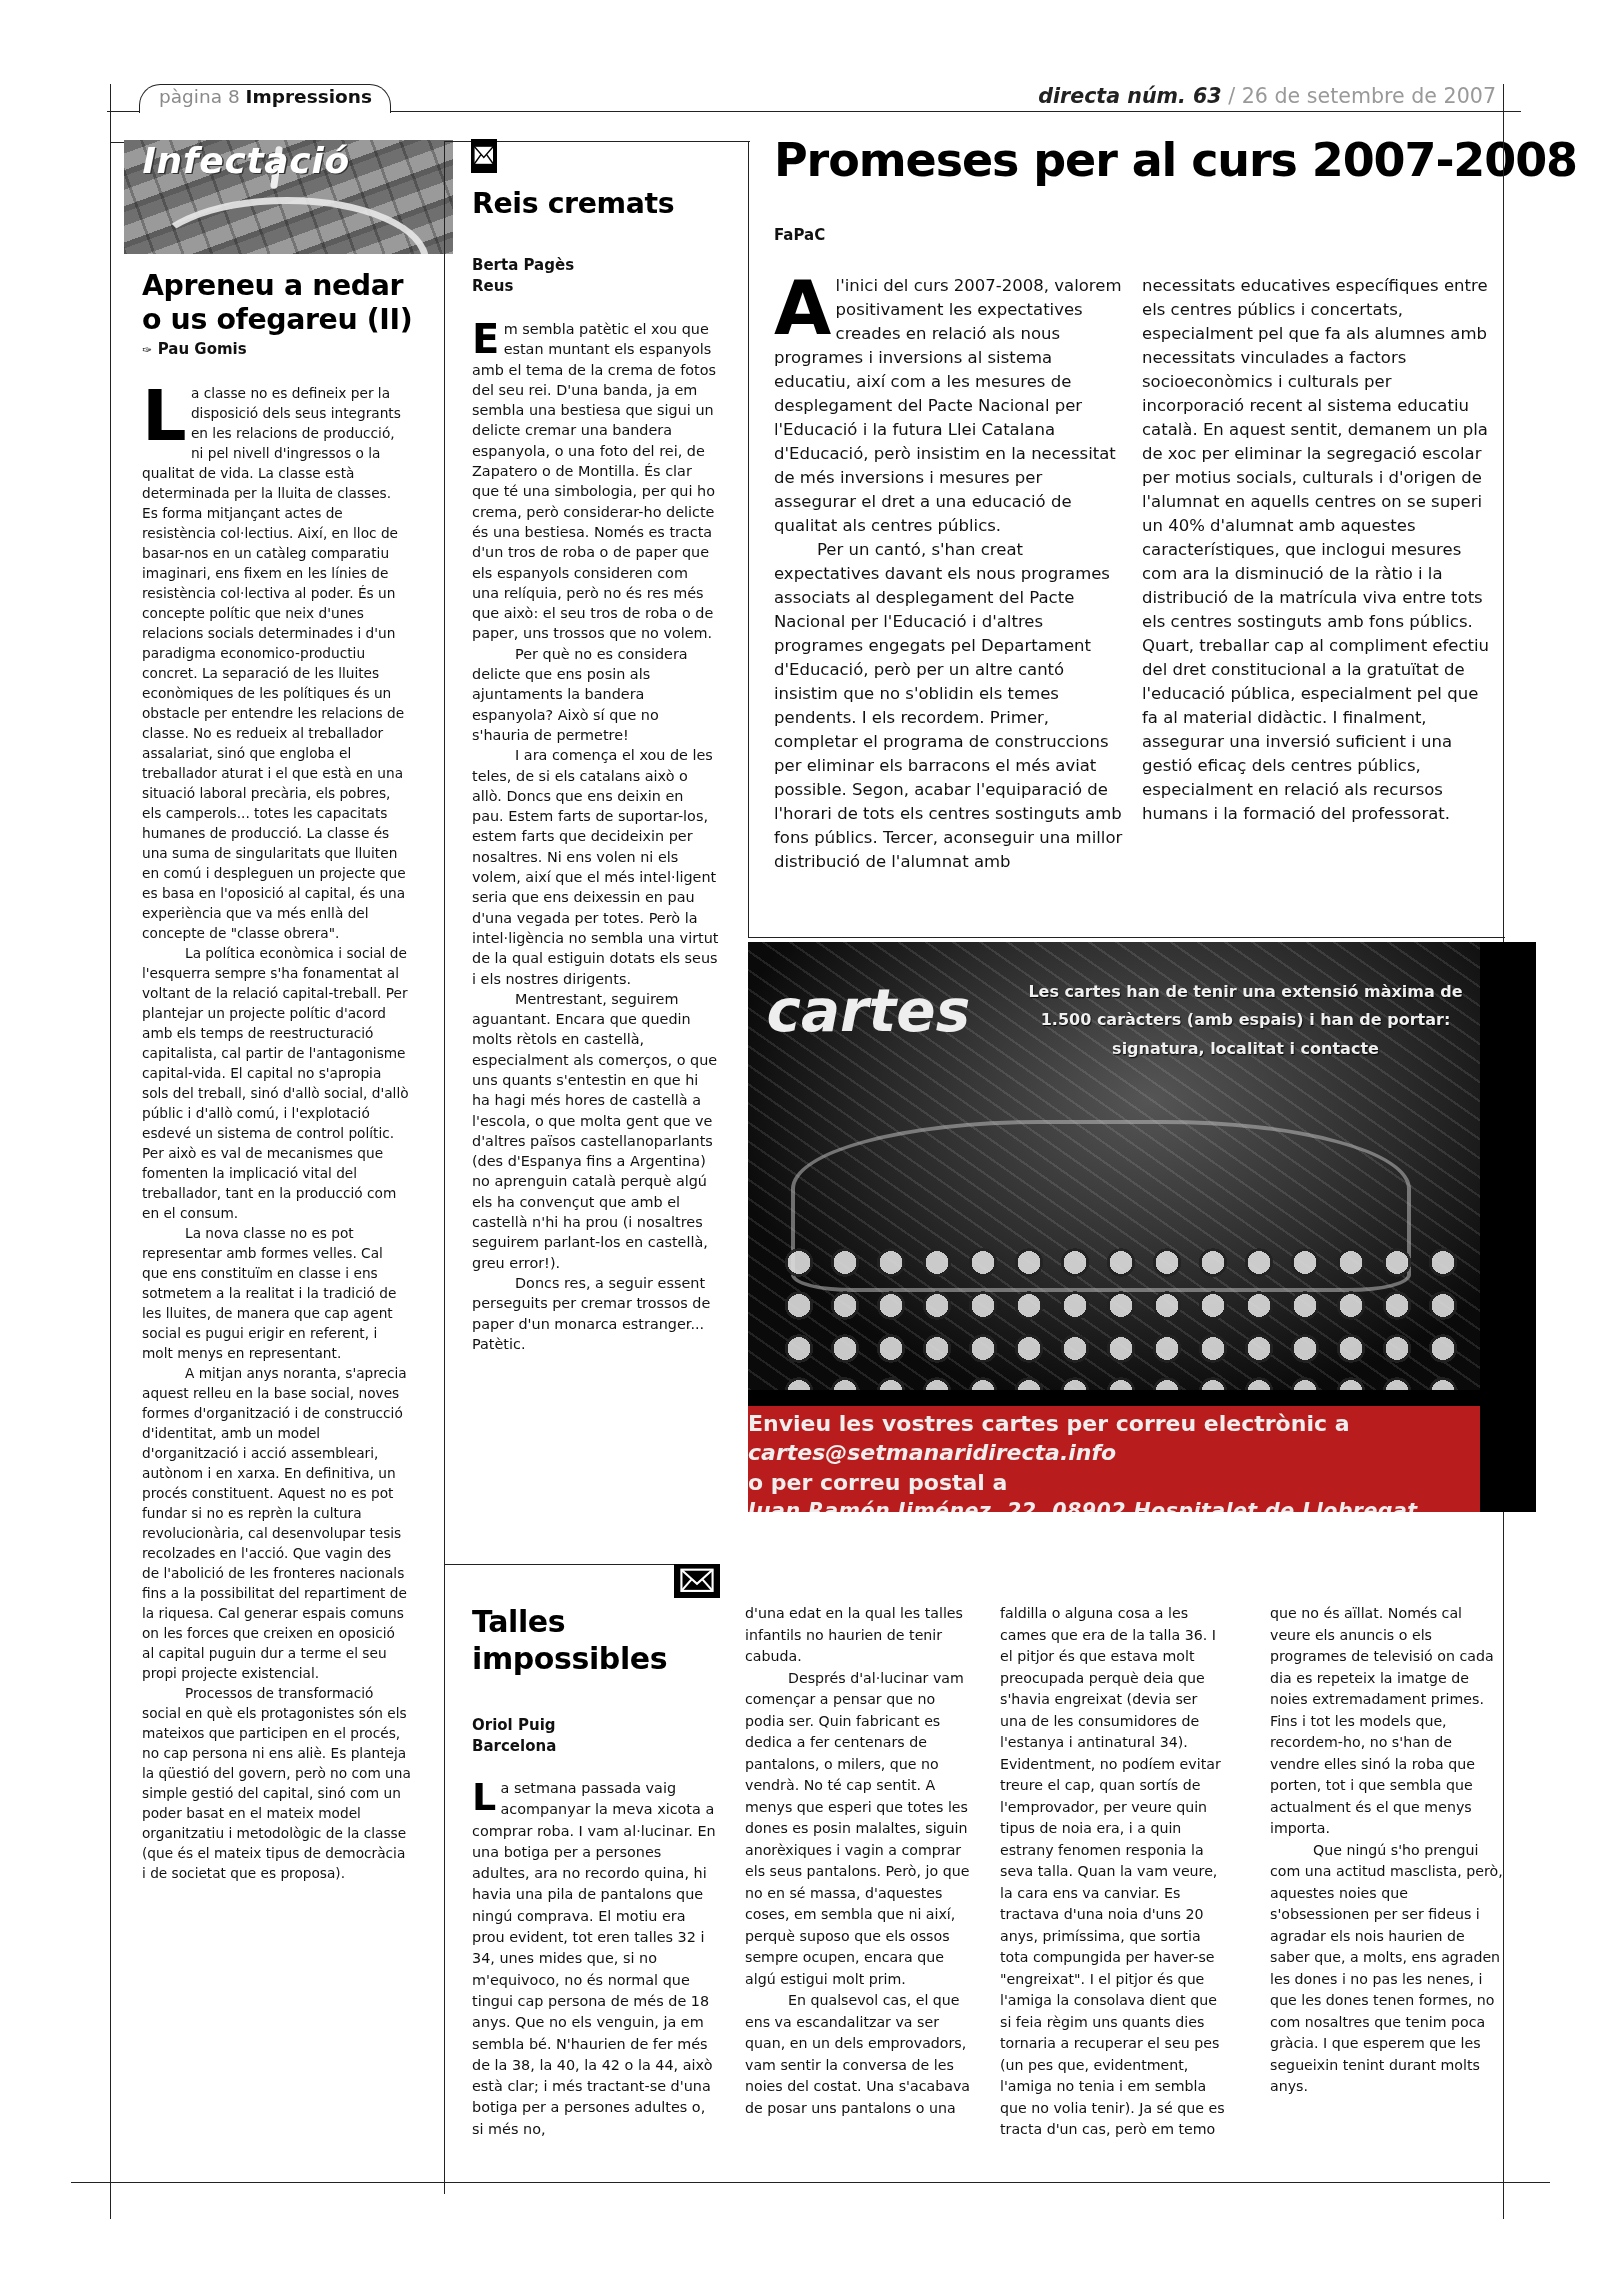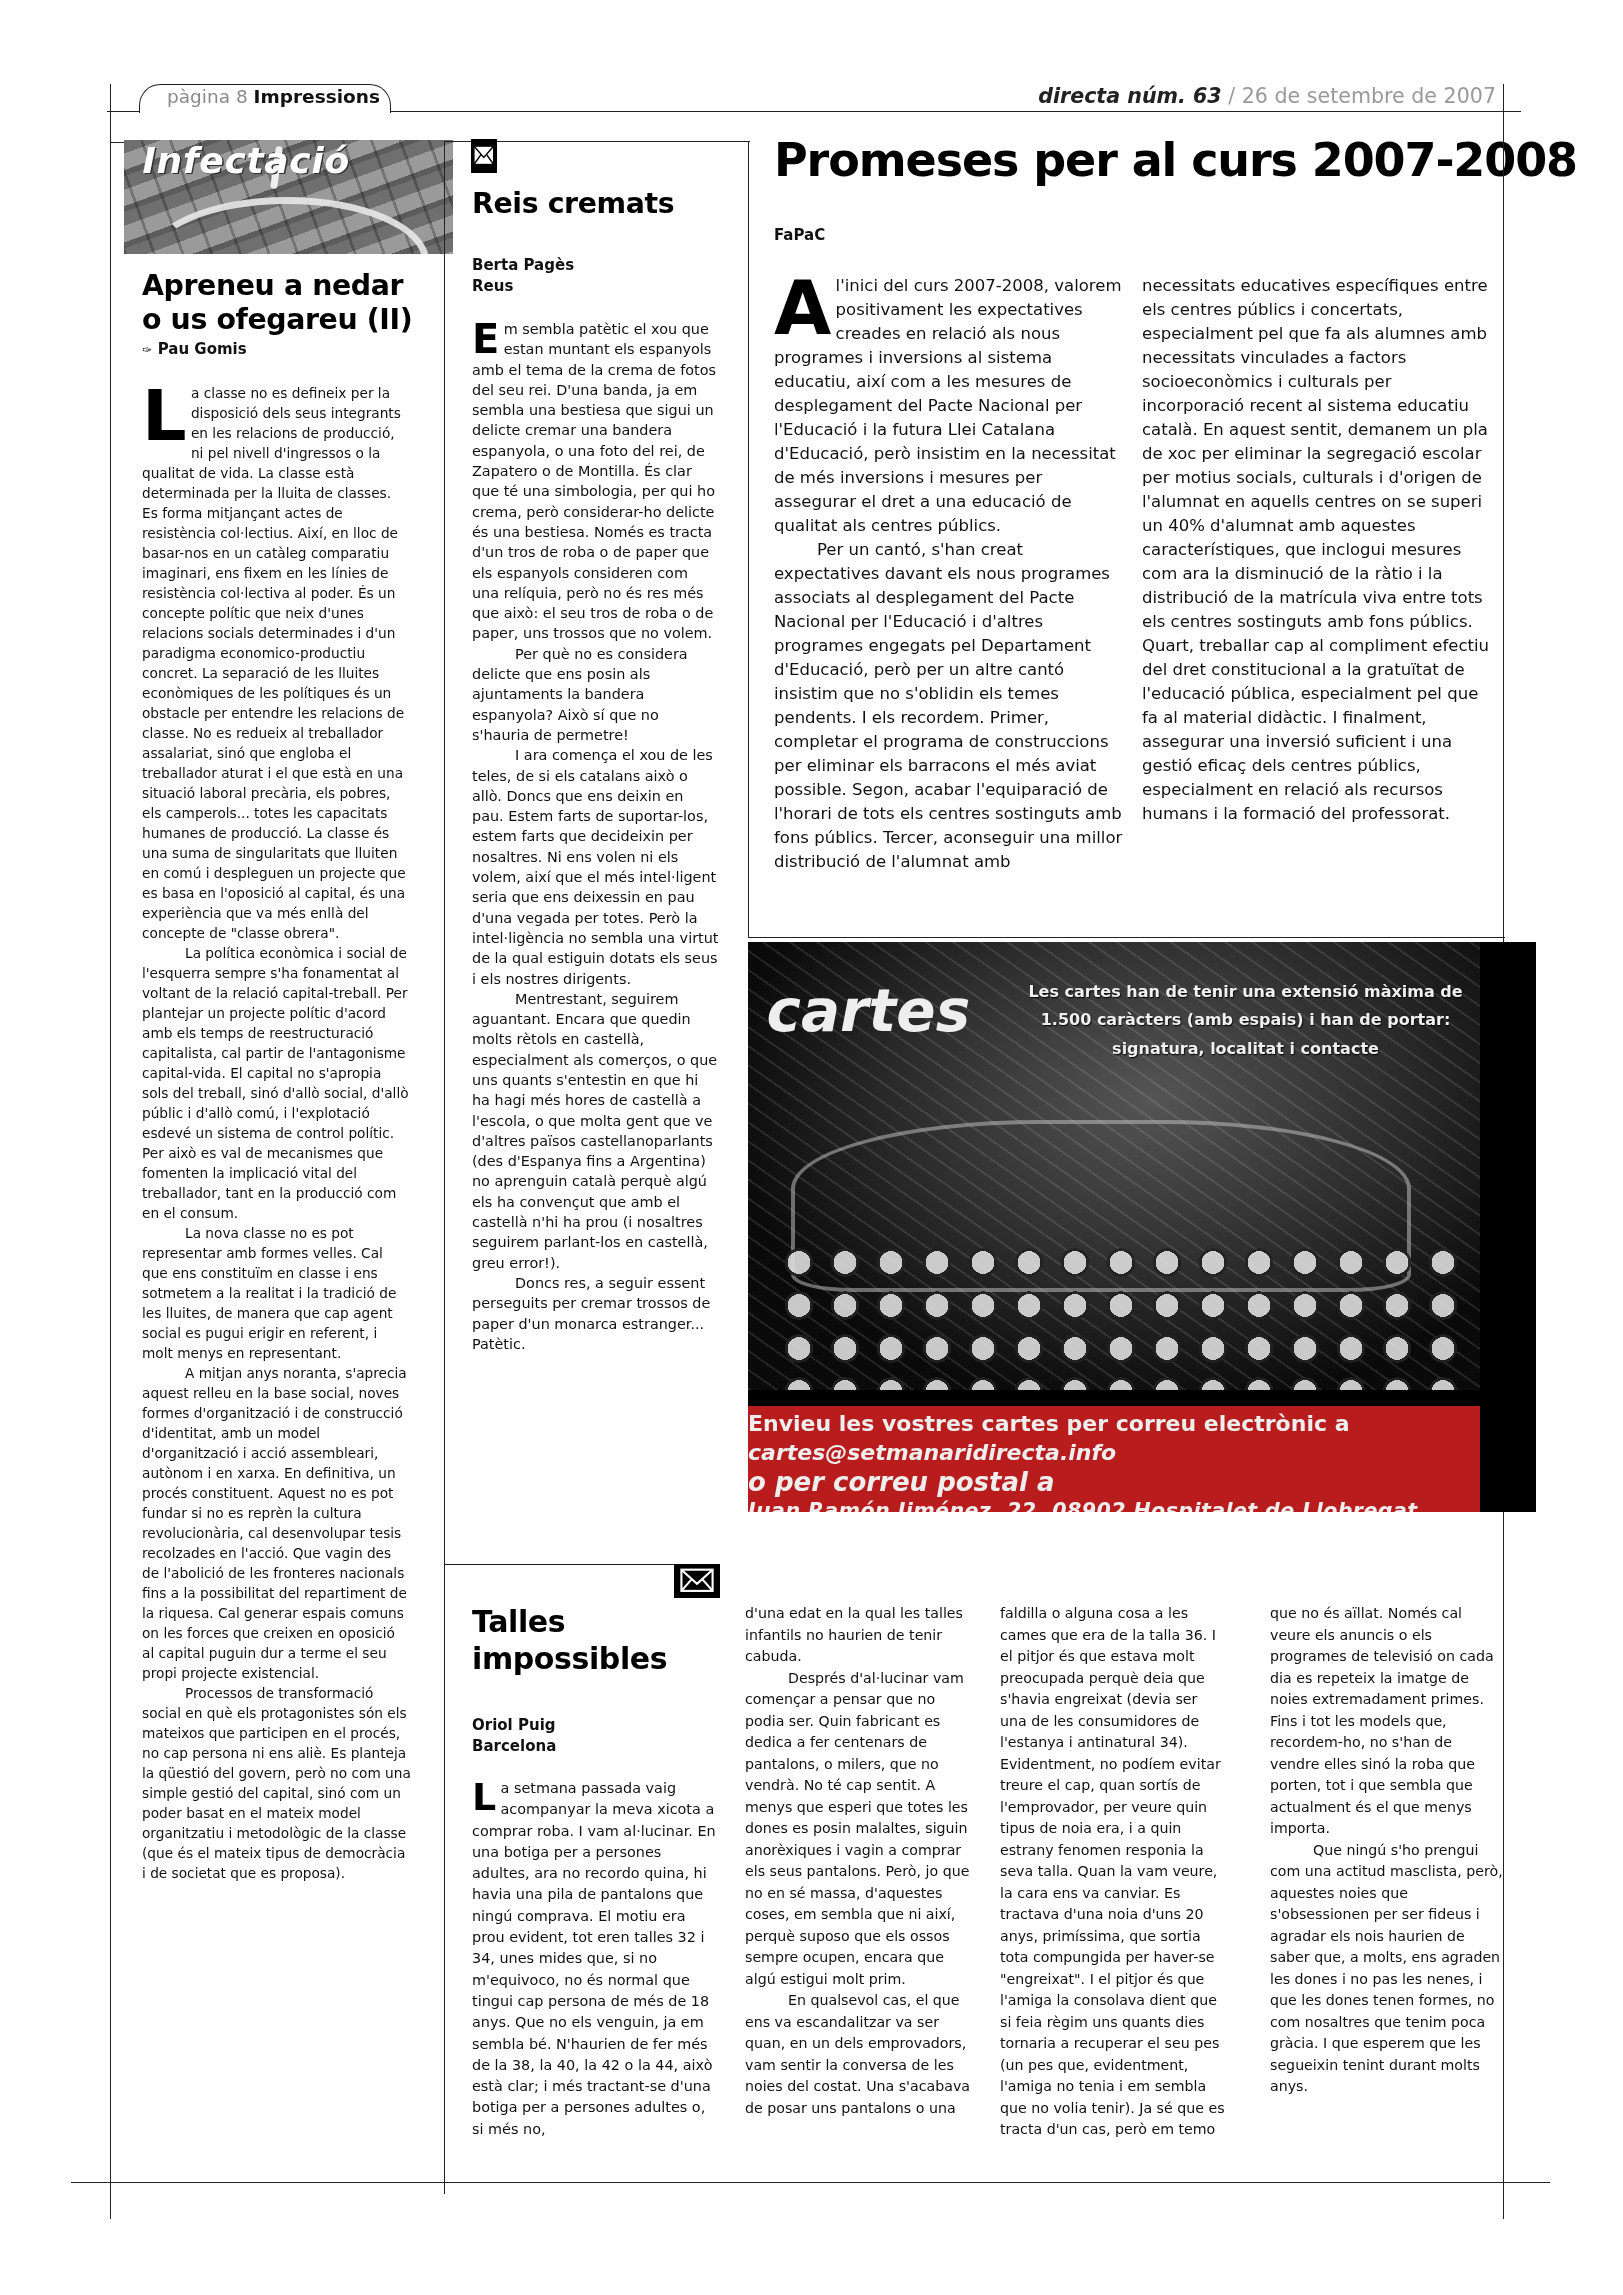--- a/index.html
+++ b/index.html
@@ -16,21 +16,21 @@
   .envelope { position:absolute; background:#000; }
   .envelope svg { display:block; }
   .cartes-box { position:absolute; background:#000; overflow:hidden; }
 </style>
 </head>
 <body>
 
 <div class="rule-v" style="left:110px;top:84px;height:36px;"></div>
 <div class="rule-h" style="left:107px;top:111px;width:1414px;height:1.4px;"></div>
 <div class="abs" style="left:139px;top:84px;width:250px;height:28.4px;border:1.4px solid #222;border-bottom:none;border-radius:21.3px 21.3px 0 0;background:#fff;"></div>
-<div class="abs" style="left:159px;top:85px;font-family:'DejaVu Sans',sans-serif;font-size:18.5px;line-height:24px;white-space:nowrap;margin-left:8px;">
+<div class="abs" style="left:159px;top:85px;font-family:'DejaVu Sans',sans-serif;font-size:18.5px;line-height:24px;white-space:nowrap;">
   <span style="color:#8a8a8a;">pàgina</span>
   <span style="color:#8a8a8a;">8</span>
   <span style="font-weight:bold;color:#111;">Impressions</span>
 </div>
 <div class="abs" style="right:127px;top:84px;font-size:20.6px;line-height:25.6px;white-space:nowrap;font-family:'DejaVu Sans',sans-serif;">
   <span style="font-weight:bold;font-style:italic;color:#222;">directa núm. 63</span>
   <span style="color:#999;">/</span>
   <span style="color:#999;">26 de setembre de 2007</span>
 </div>
 <div class="rule-v" style="left:1503px;top:84px;height:36px;"></div>
@@ -104,21 +104,21 @@
     <div style="position:absolute;inset:0;background:repeating-linear-gradient(35deg,rgba(255,255,255,0.10) 0 2.1px,transparent 2.1px 15.6px);"></div>
     <div style="position:absolute;left:43px;top:178px;width:612px;height:164px;border:4.3px solid #bbb;border-radius:40% 40% 10% 10%;opacity:.55;"></div>
     <div style="position:absolute;left:28.4px;top:299px;width:683px;height:149px;background:
         radial-gradient(circle, #ddd 0 11.4px, #222 11.4px 14.2px, transparent 14.2px) 0 0/46px 43px;opacity:.9;"></div>
   </div>
   <div class="abs" style="left:18.5px;top:37px;font-family:'DejaVu Sans',sans-serif;font-weight:bold;font-style:italic;font-size:58px;line-height:64px;color:#eee;">cartes</div>
   <div class="abs" style="left:270px;top:36px;width:455px;text-align:center;font-family:'DejaVu Sans',sans-serif;font-weight:bold;font-size:16px;line-height:28.4px;color:#f0f0f0;text-shadow:0.7px 0.7px 1.4px #000;">Les cartes han de tenir una extensió màxima de 1.500 caràcters (amb espais) i han de portar: signatura, localitat i contacte</div>
   <div class="abs" style="left:0;top:464px;width:732px;height:122px;background:#b91c1c;text-align:left;color:#eee;font-family:'DejaVu Sans',sans-serif;font-weight:bold;">
     <div style="font-size:22px;line-height:28.4px;padding-top:4.3px;">Envieu les vostres cartes per correu electrònic a</div>
     <div style="font-size:22px;line-height:27px;font-style:italic;">cartes@setmanaridirecta.info</div>
-    <div style="font-size:26px;line-height:33px;font-style:italic;">o per correu postal a</div>
+    <div style="font-size:22px;line-height:33px;">o per correu postal a</div>
     <div style="font-size:20.6px;line-height:25.6px;font-style:italic;letter-spacing:0.4px;">Juan Ramón Jiménez, 22, 08902 Hospitalet de Llobregat</div>
   </div>
 </div>
 
 <div class="rule-h" style="left:444px;top:1564px;width:235px;"></div>
 <div class="envelope" style="left:674px;top:1564px;width:46px;height:34px;">
   <svg width="46" height="34" viewBox="0 0 64 48">
       <rect x="10" y="8" width="44" height="30" fill="#000" stroke="#fff" stroke-width="3"></rect>
       <polyline points="10,8 32,28 54,8" fill="none" stroke="#fff" stroke-width="3"></polyline>
       <line x1="10" y1="38" x2="24" y2="22" stroke="#fff" stroke-width="3"></line>

